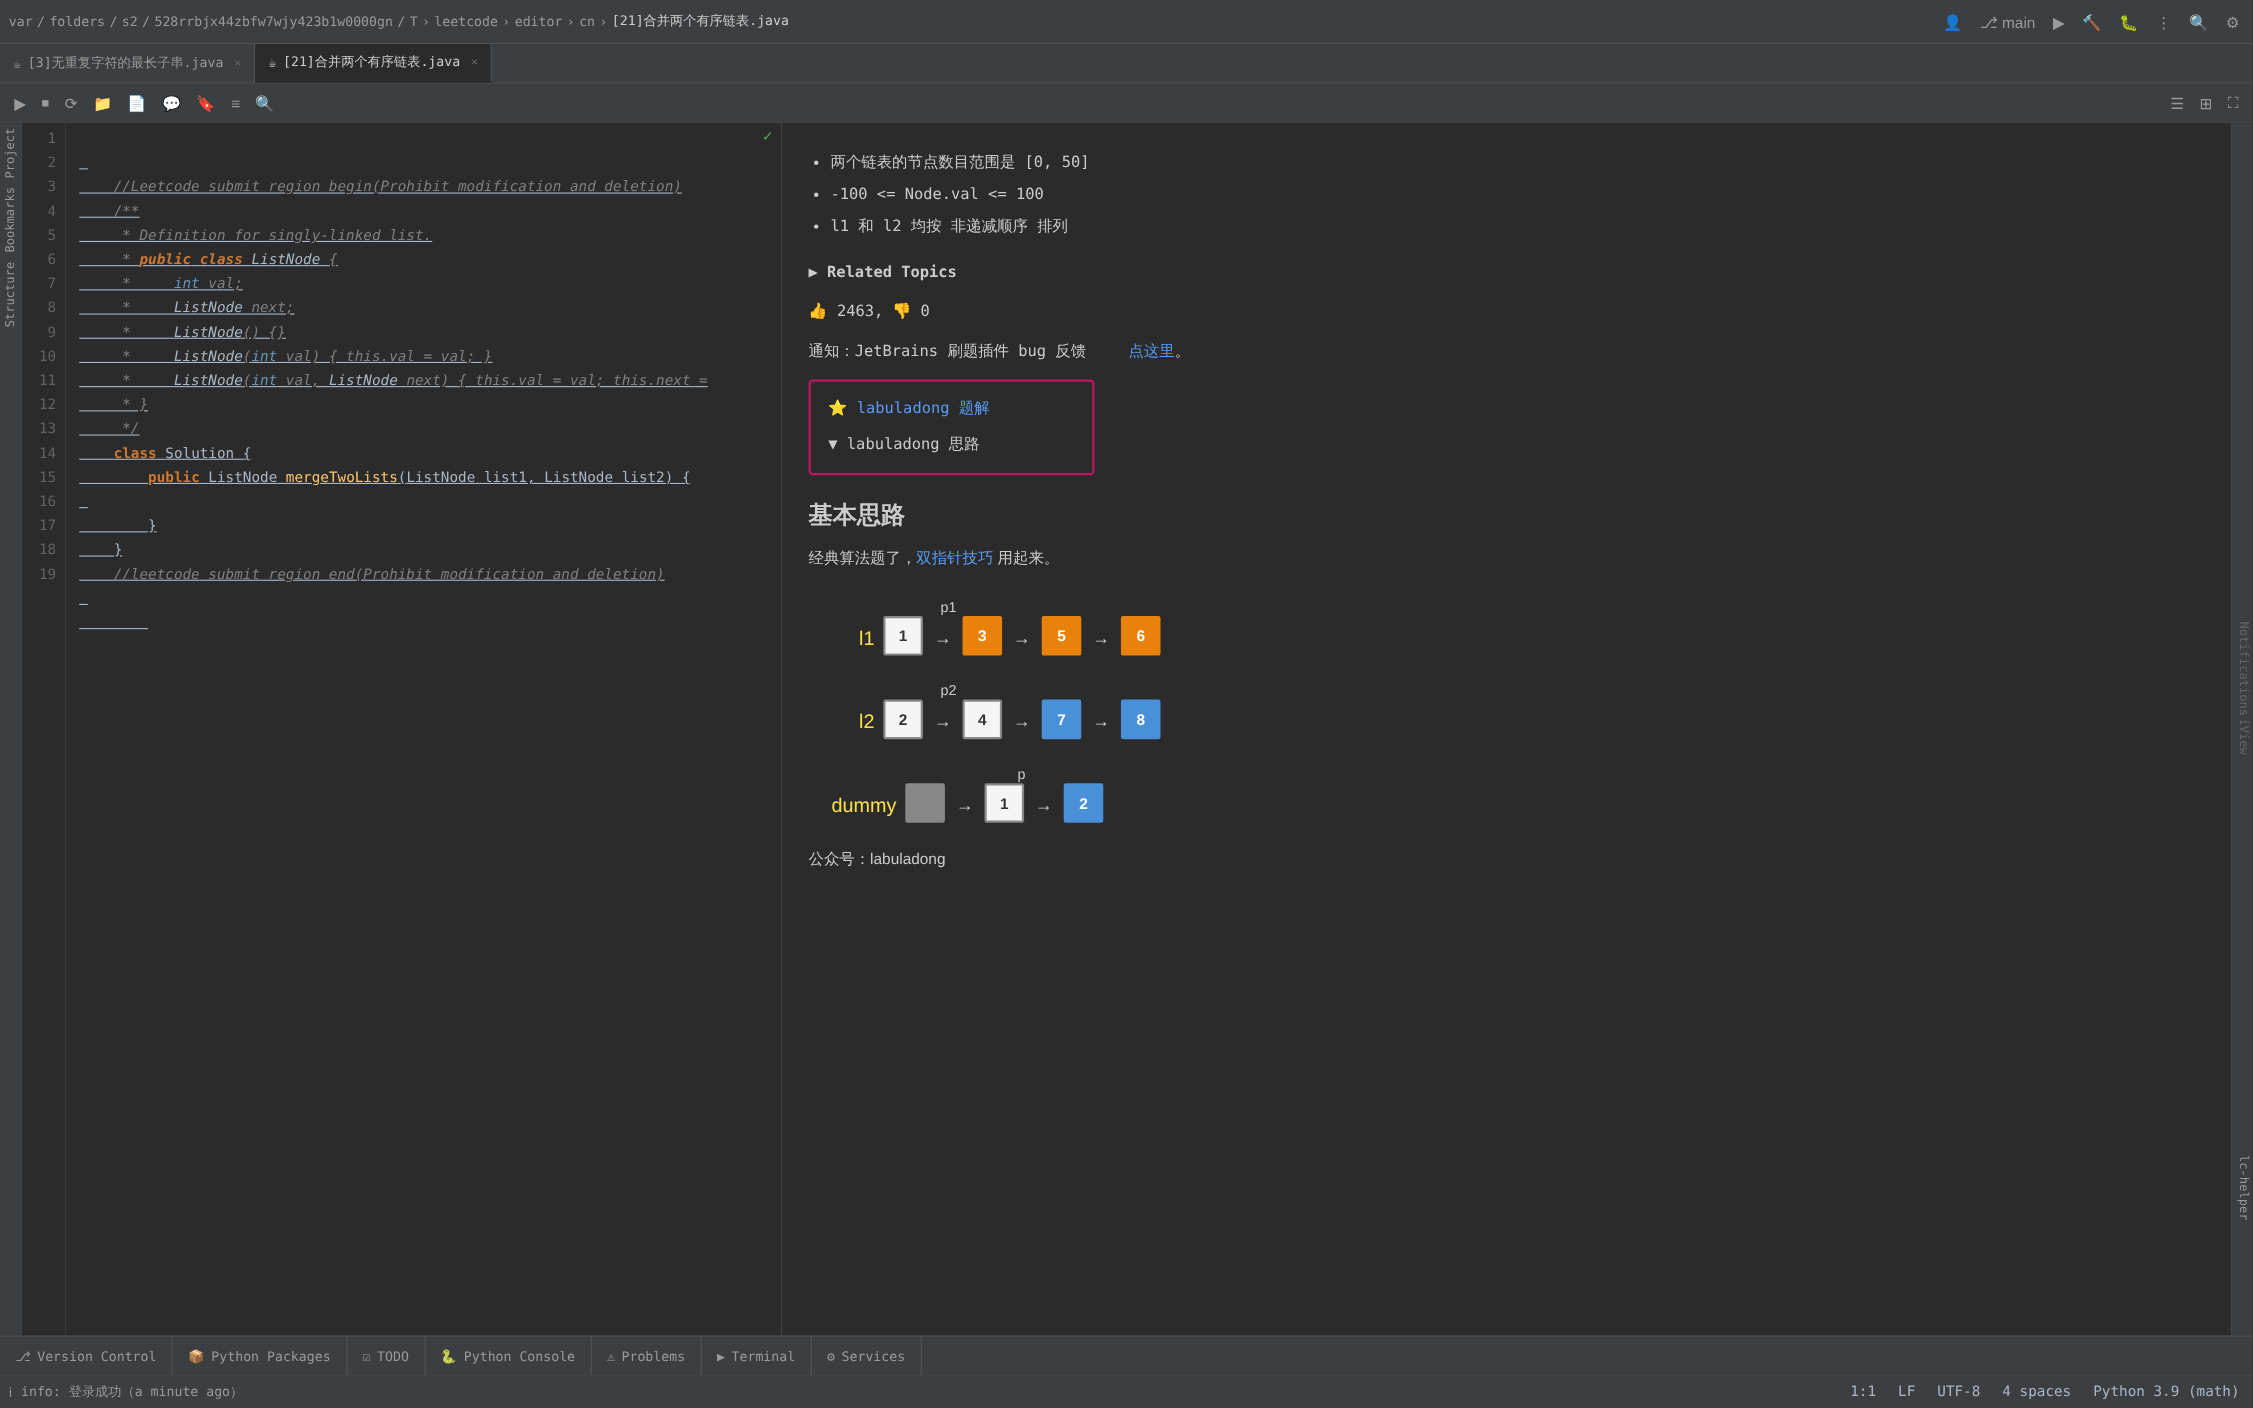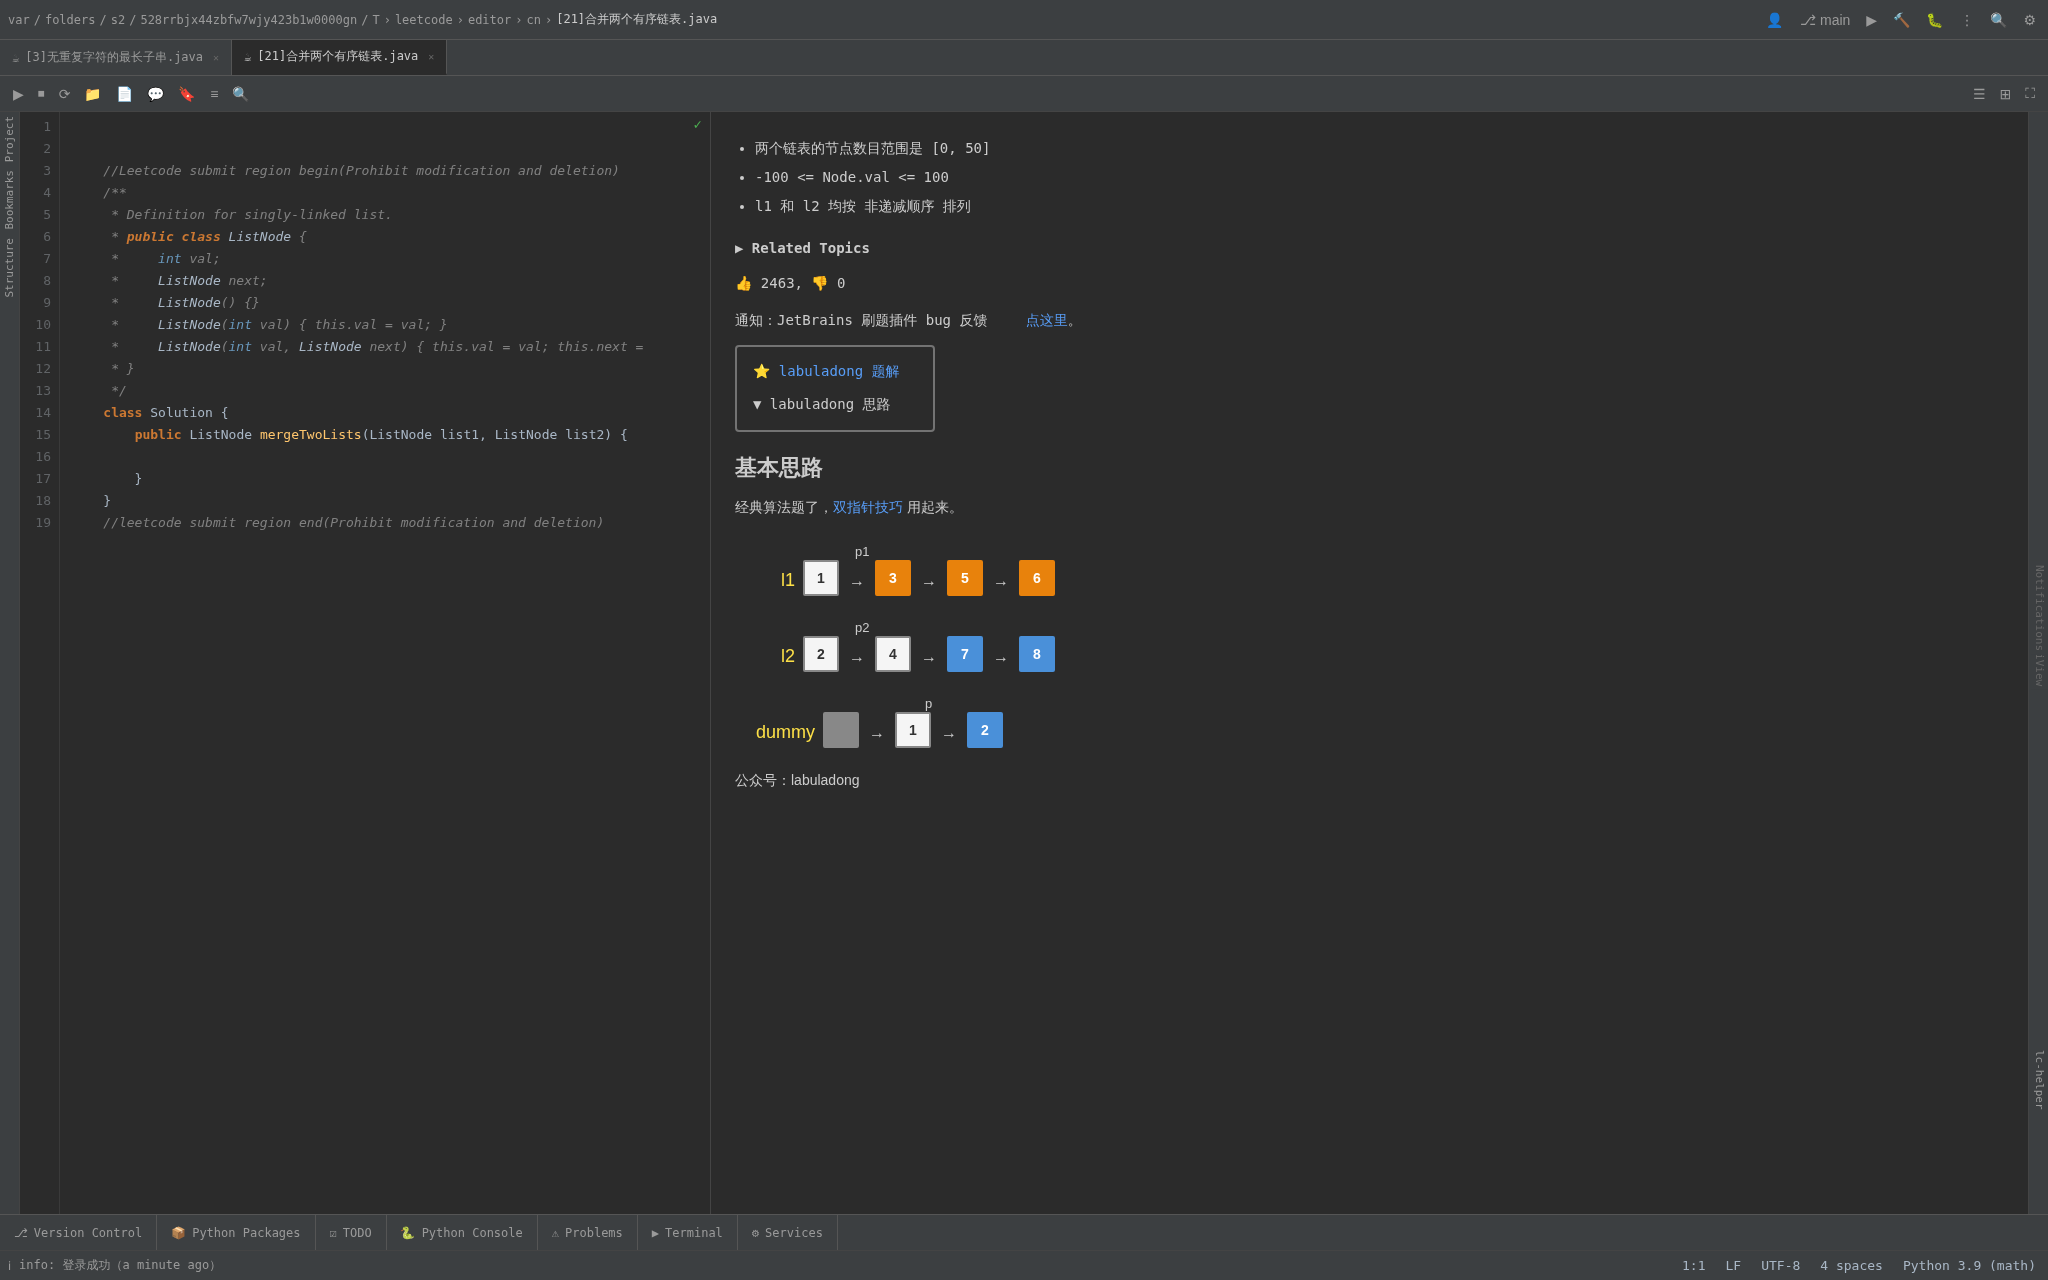--- a/index.html
+++ b/index.html
@@ -23,38 +23,38 @@
     #action-bar { height: 36px; background: #3c3f41; border-bottom: 1px solid #444; display: flex; align-items: center; padding: 0 8px; gap: 4px; }
     .act-btn { background: none; border: none; color: #9a9a9a; cursor: pointer; font-size: 14px; padding: 3px 5px; border-radius: 2px; }
 
     
     #main { display: flex; height: calc(1280px - 40px - 36px - 36px - 36px - 30px); }
 
     
     #editor { flex: 1; background: #2b2b2b; overflow: hidden; display: flex; flex-direction: column; position: relative; min-width: 0; max-width: 700px; }
     #editor-content { display: flex; flex: 1; overflow: hidden; }
     #line-numbers { width: 40px; background: #2b2b2b; color: #606366; text-align: right; padding-right: 8px; padding-top: 4px; font-size: 13px; line-height: 22px; user-select: none; border-right: 1px solid #3a3a3a; }
-    #code-area { flex: 1; padding: 4px 12px; overflow: auto; font-size: 13px; line-height: 22px; color: #a9b7c6; white-space: pre; }
+    #code-area { flex: 1; padding: 4px 12px; overflow: auto; font-size: 13px; line-height: 22px; color: #a9b7c6; white-space: pre; text-decoration: underline; }
 
     
     .kw { color: #cc7832; font-weight: bold; }
     .cm { color: #808080; font-style: italic; }
     .fn { color: #ffc66d; }
     .cl { color: #a9b7c6; }
     .ty { color: #6897bb; }
 
     
     #right-panel { flex: 1; background: #2b2b2b; border-left: 1px solid #444; overflow-y: auto; padding: 16px 20px; font-size: 14px; line-height: 1.8; min-width: 640px; }
     #right-panel ul { padding-left: 20px; }
     #right-panel li { margin: 4px 0; color: #cccccc; }
     .related-topics { color: #cccccc; font-weight: bold; margin: 10px 0; font-family: monospace; }
     .thumbs { display: flex; align-items: center; gap: 8px; margin: 8px 0; color: #cccccc; }
     .notification { color: #cccccc; margin: 12px 0; }
     .notification a { color: #589df6; text-decoration: none; margin-left: 30px; }
-    .labuladong-box { border: 2px solid #737373; border-radius: 4px; padding: 12px 16px; margin: 8px 0; width: 200px; }
+    .labuladong-box { border: 2px solid #be185d; border-radius: 4px; padding: 12px 16px; margin: 8px 0; width: 260px; }
     .labuladong-link { color: #589df6; text-decoration: none; font-size: 14px; font-family: monospace; }
     .labuladong-thought { color: #cccccc; font-family: monospace; font-size: 14px; }
     .section-title { font-size: 22px; color: #cccccc; font-weight: bold; margin: 16px 0 8px; font-family: sans-serif; }
     .section-text { color: #cccccc; font-family: sans-serif; font-size: 14px; }
     .section-text a { color: #589df6; text-decoration: none; }
     .diagram-area { margin: 20px 0; font-family: sans-serif; }
     .diagram-row { display: flex; align-items: flex-end; gap: 8px; margin: 8px 0; position: relative; }
     .diagram-label { color: #fde047; font-size: 18px; width: 60px; text-align: right; }
     .node-box { width: 36px; height: 36px; border: 2px solid #888; display: flex; align-items: center; justify-content: center; color: white; font-weight: bold; font-size: 14px; border-radius: 2px; }
     .node-white { background: #f5f5f5; color: #333; border-color: #888; }

